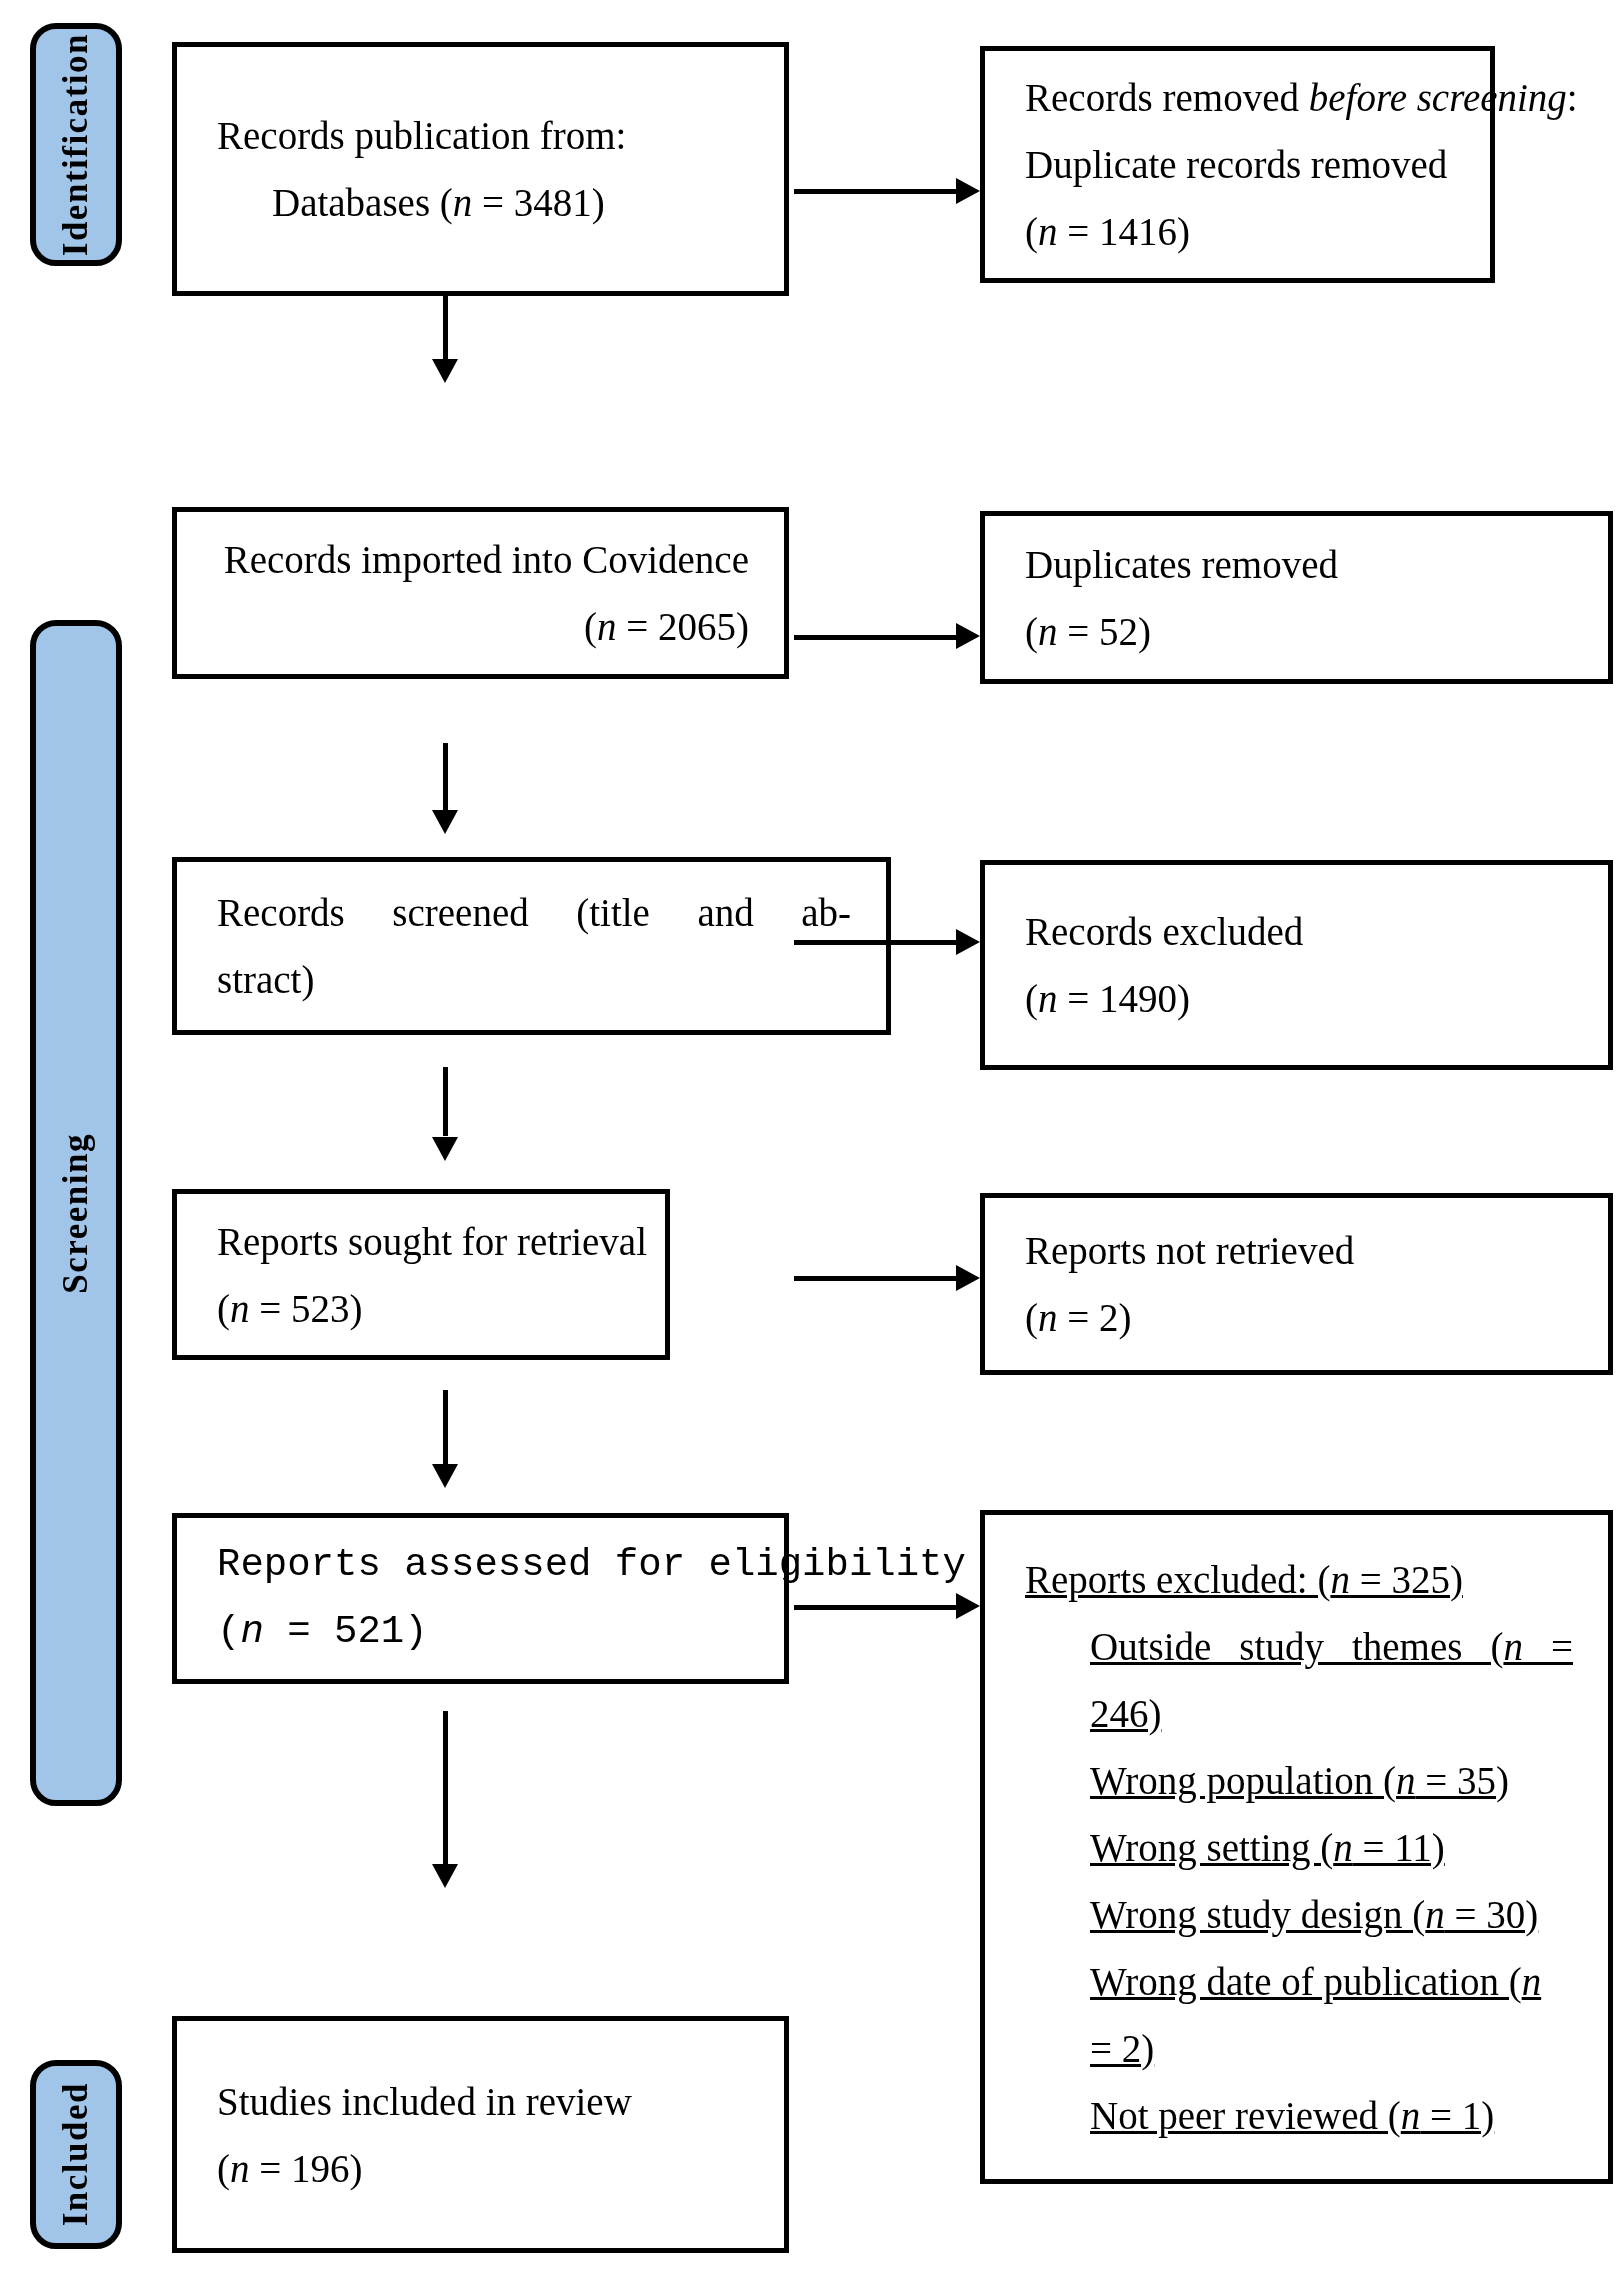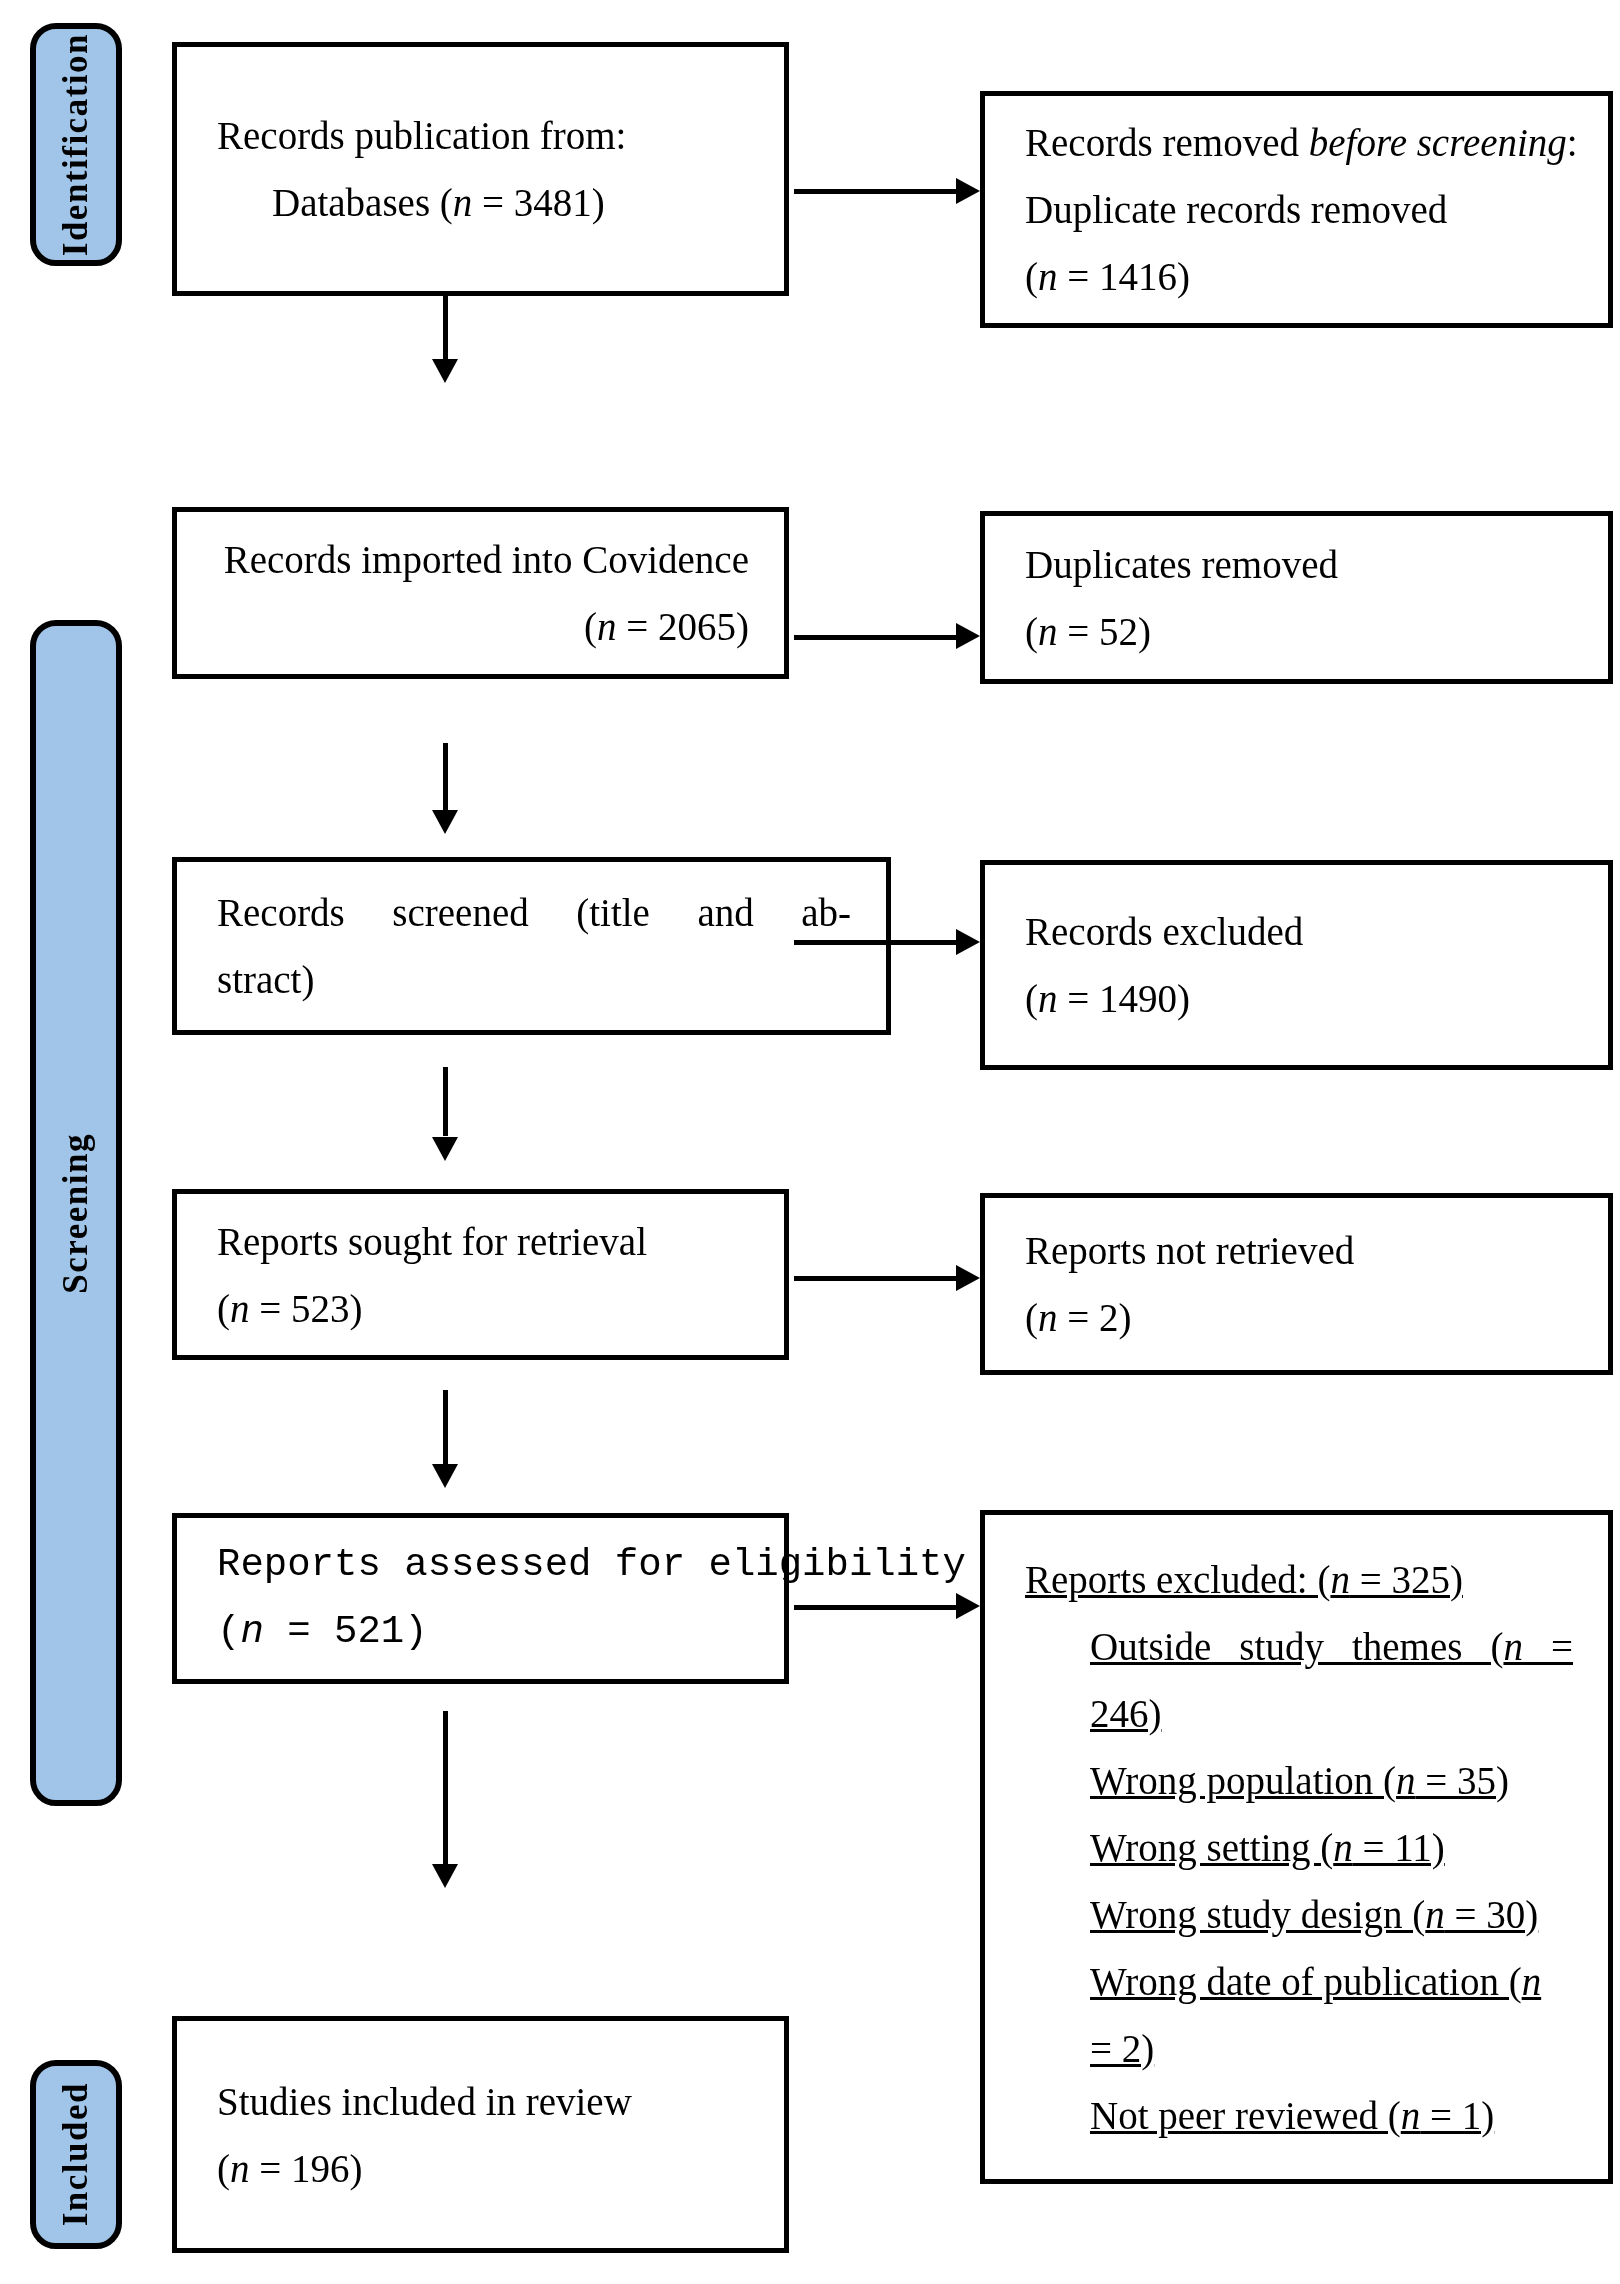--- a/index.html
+++ b/index.html
@@ -87,36 +87,36 @@
   <div class="fbox" style="left:172px; top:507px; width:617px; height:172px;text-align:right;">
     <div class="line">Records imported into Covidence</div>
     <div class="line">(<i>n</i> = 2065)</div>
   </div>
 
   <div class="fbox" style="left:172px; top:857px; width:719px; height:178px;">
     <div class="line wrap just">Records screened (title and ab-</div>
     <div class="line">stract)</div>
   </div>
 
-  <div class="fbox" style="left:172px; top:1189px; width:617px; height:171px;">
+  <div class="fbox" style="left:172px; top:1189px; width:498px; height:171px;">
     <div class="line">Reports sought for retrieval</div>
     <div class="line">(<i>n</i> = 523)</div>
   </div>
 
   <div class="fbox" style="left:172px; top:1513px; width:617px; height:171px;font-family:Liberation Mono, monospace;">
     <div class="line">Reports assessed for eligibility</div>
     <div class="line">(<i>n</i> = 521)</div>
   </div>
 
   <div class="fbox" style="left:172px; top:2016px; width:617px; height:237px;">
     <div class="line">Studies included in review</div>
     <div class="line">(<i>n</i> = 196)</div>
   </div>
 
-  <div class="fbox" style="left:980px; top:46px; width:633px; height:237px;margin-top:45px;">
+  <div class="fbox" style="left:980px; top:46px; width:515px; height:237px;">
     <div class="line">Records removed <i>before screening</i>:</div>
     <div class="line">Duplicate records removed</div>
     <div class="line">(<i>n</i> = 1416)</div>
   </div>
 
   <div class="fbox" style="left:980px; top:511px; width:633px; height:173px;">
     <div class="line">Duplicates removed</div>
     <div class="line">(<i>n</i> = 52)</div>
   </div>
 

